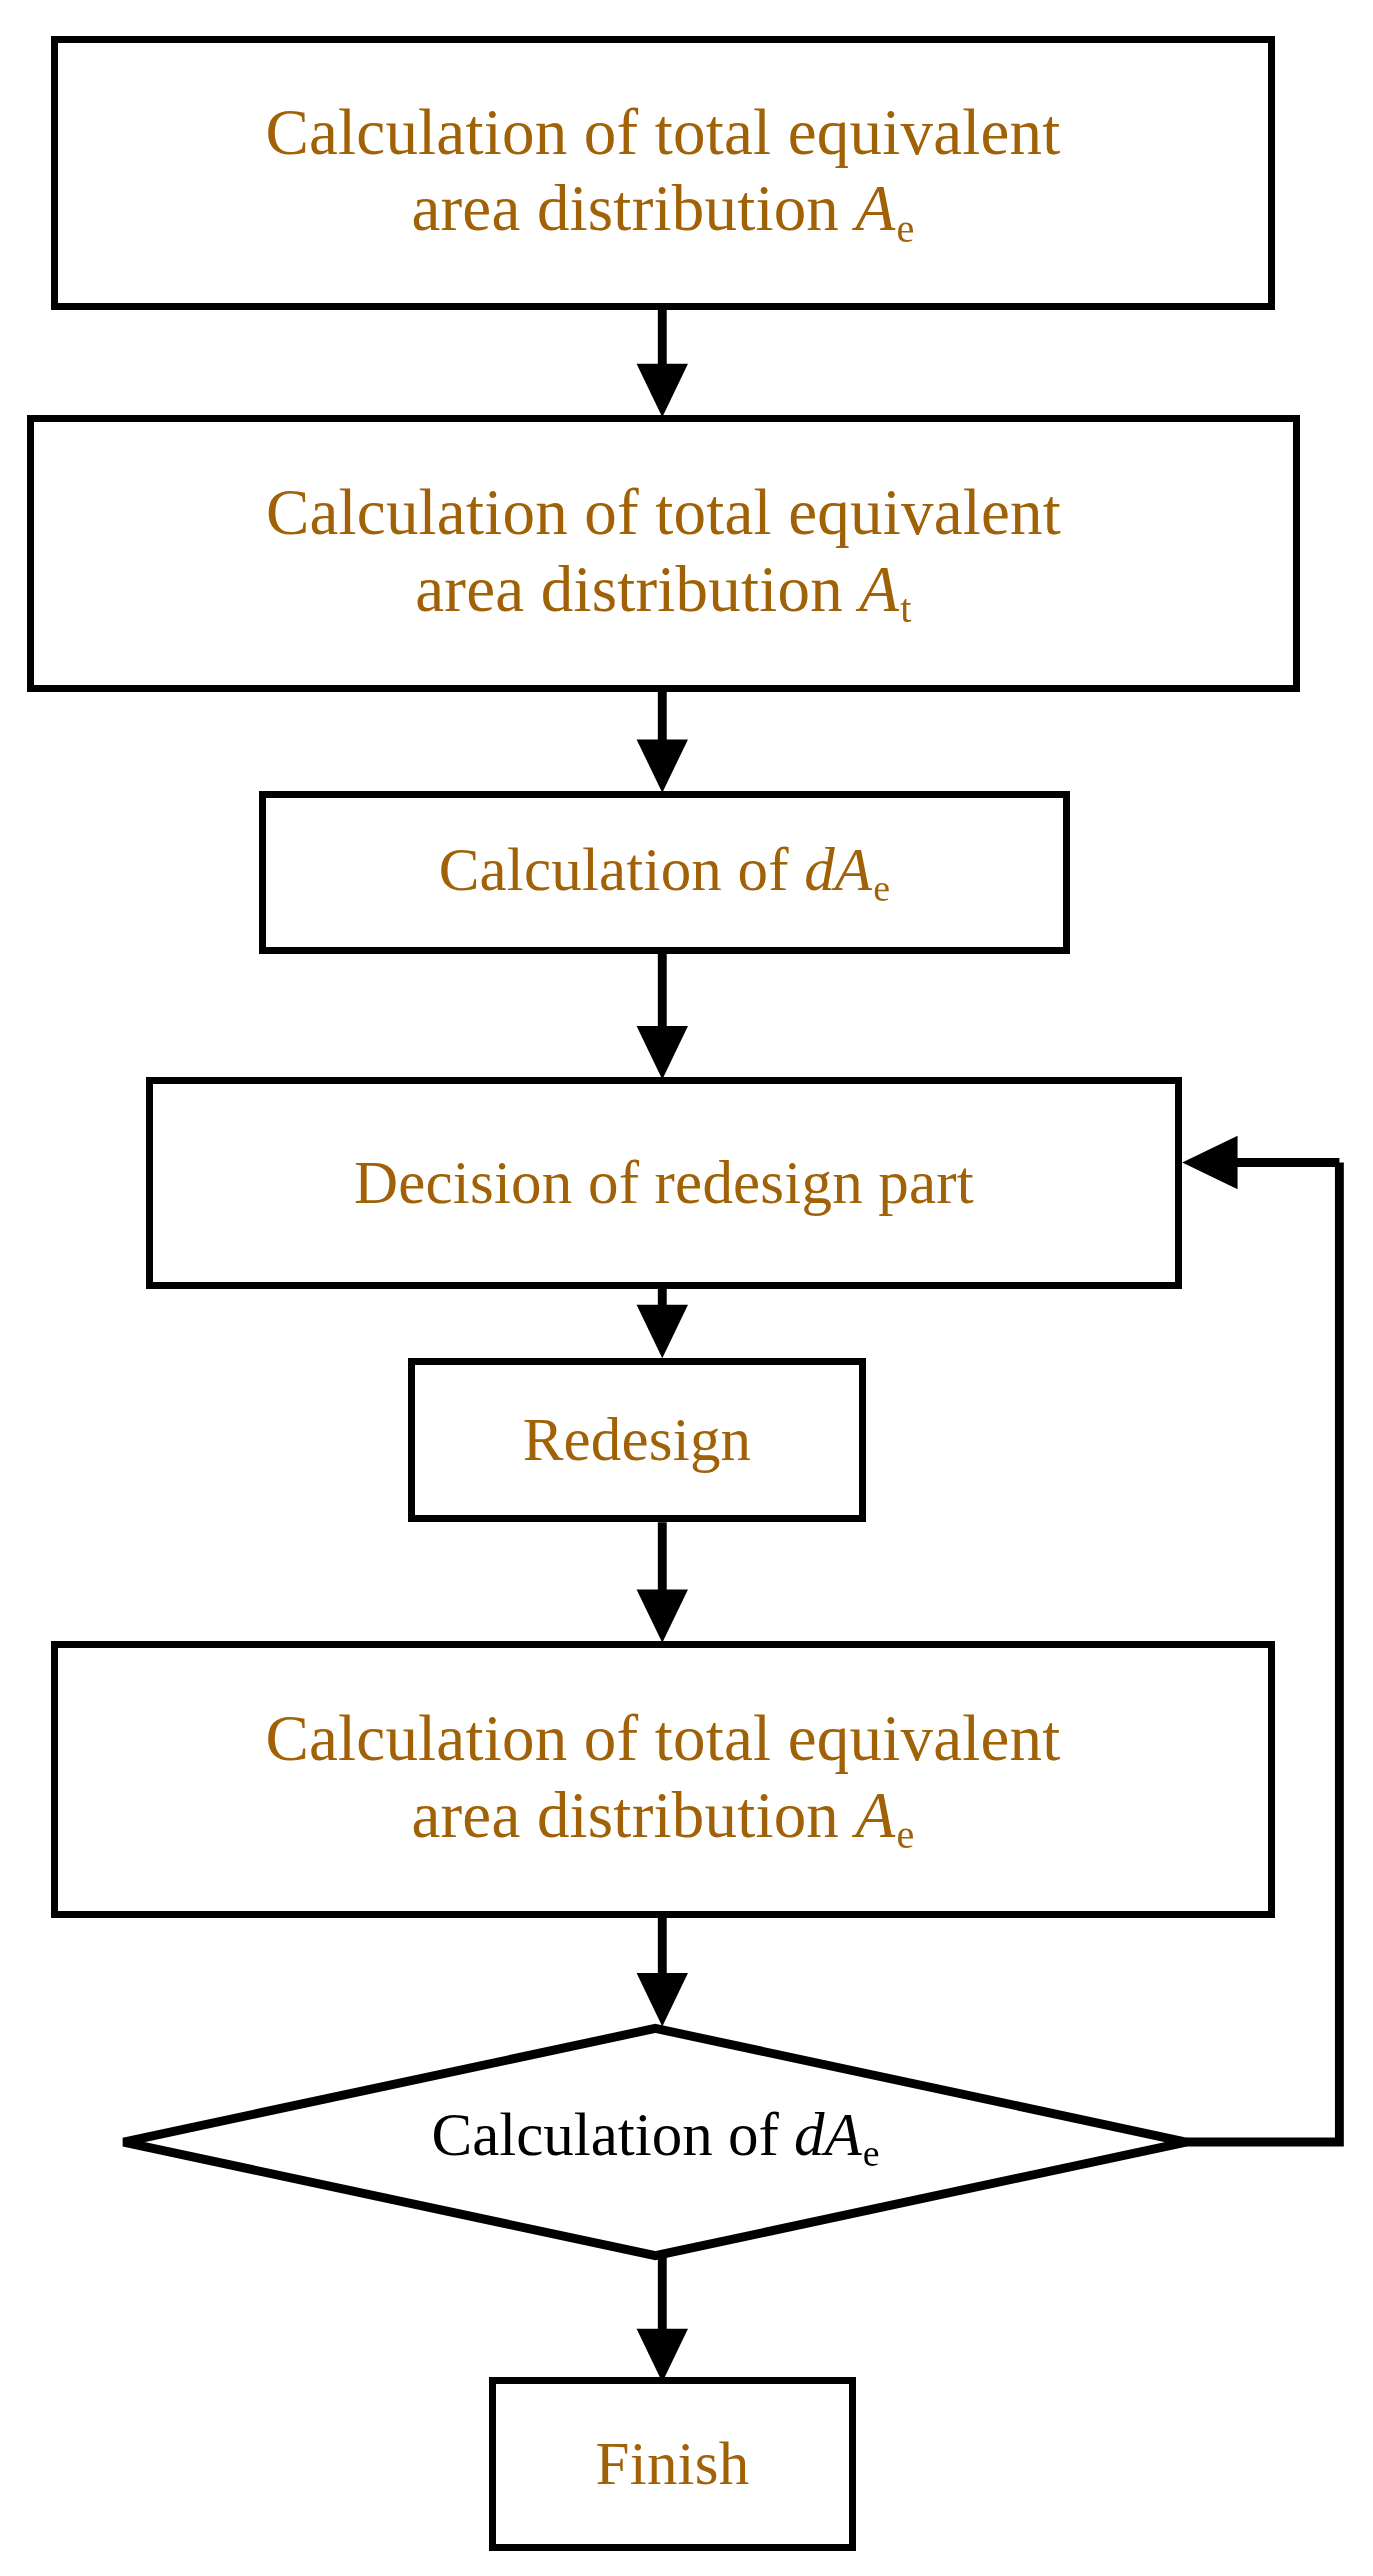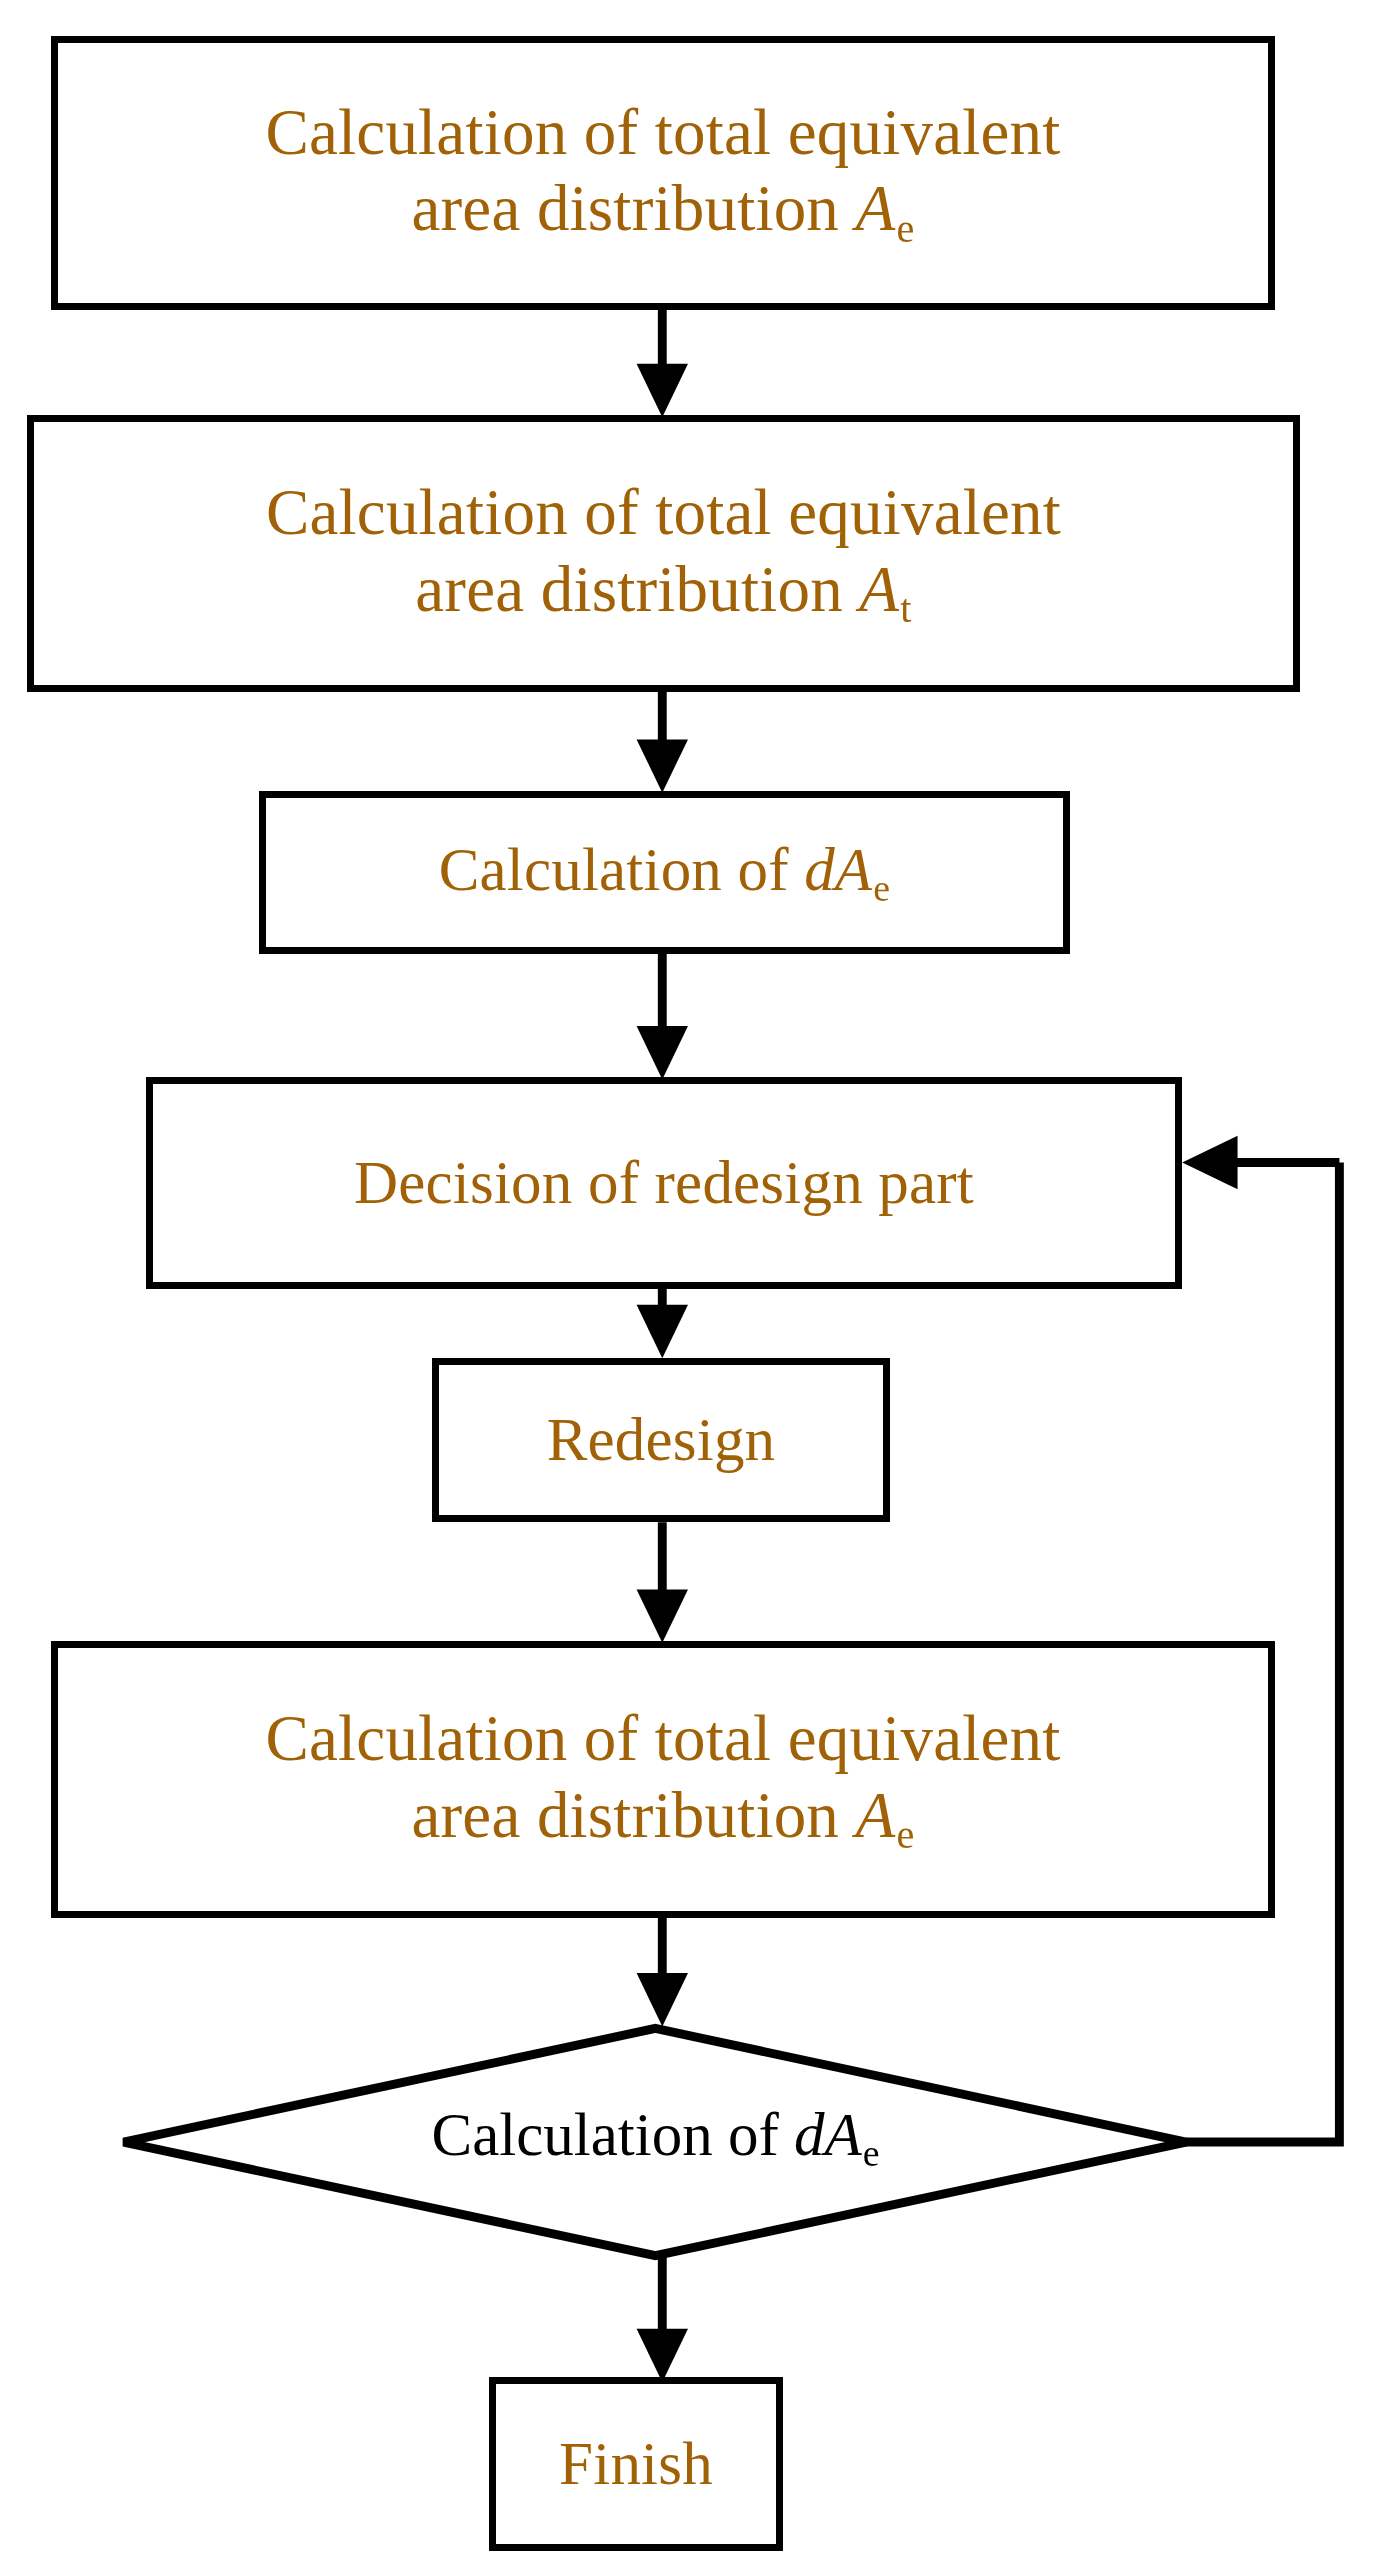--- a/index.html
+++ b/index.html
@@ -129,30 +129,30 @@
   </div>
 
   <div class="node-box" style="left:259px; top:791px; width:811px; height:163px;">
     <span class="node-label size-md"><span>Calculation of </span><span class="math-var">dA</span><span class="math-sub">e</span></span>
   </div>
 
   <div class="node-box" style="left:146px; top:1077px; width:1036px; height:212px;">
     <span class="node-label size-md">Decision of redesign part</span>
   </div>
 
-  <div class="node-box" style="left:432px; top:1358px; width:458px; height:164px;">
+  <div class="node-box" style="left:408px; top:1358px; width:458px; height:164px;">
     <span class="node-label size-md">Redesign</span>
   </div>
 
   <div class="node-box" style="left:51px; top:1641px; width:1224px; height:277px;">
     <span class="node-label size-lg"><span>Calculation of total equivalent</span><br><span>area distribution </span><span class="math-var">A</span><span class="math-sub">e</span></span>
   </div>
 
   <div class="diamond-wrap" style="left:124px; top:2101px; width:1063px; height:89px;">
     <span class="diamond-label size-md"><span>Calculation of </span><span class="math-var">dA</span><span class="math-sub">e</span></span>
   </div>
 
-  <div class="node-box" style="left:489px; top:2377px; width:294px; height:174px;">
+  <div class="node-box" style="left:489px; top:2377px; width:367px; height:174px;">
     <span class="node-label size-md">Finish</span>
   </div>
 
 </div>
 
 
 </body></html>

